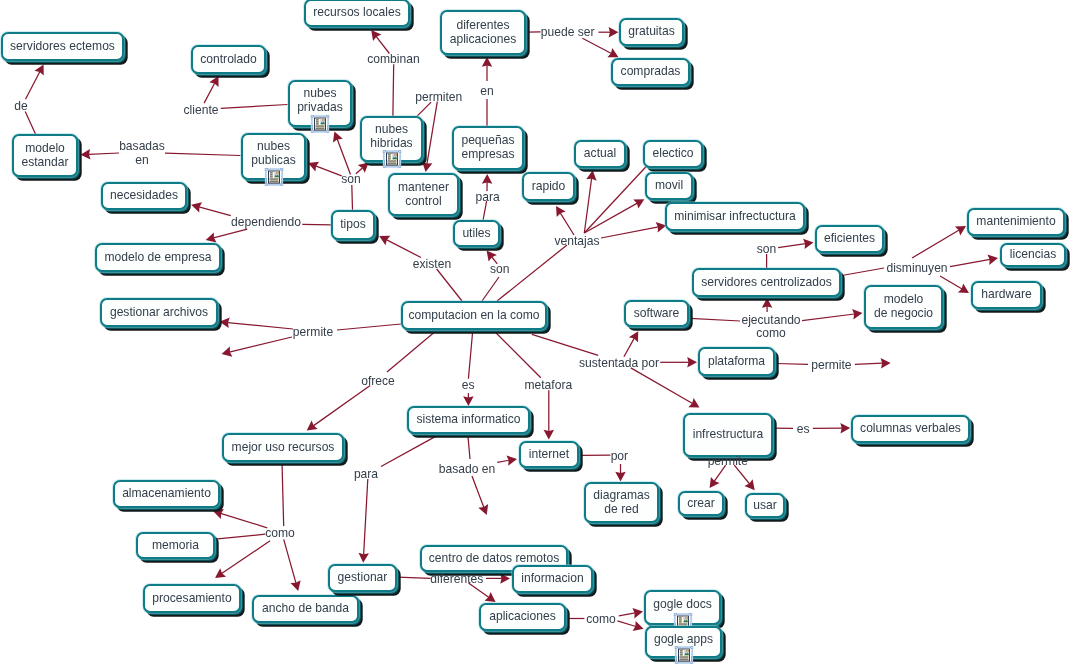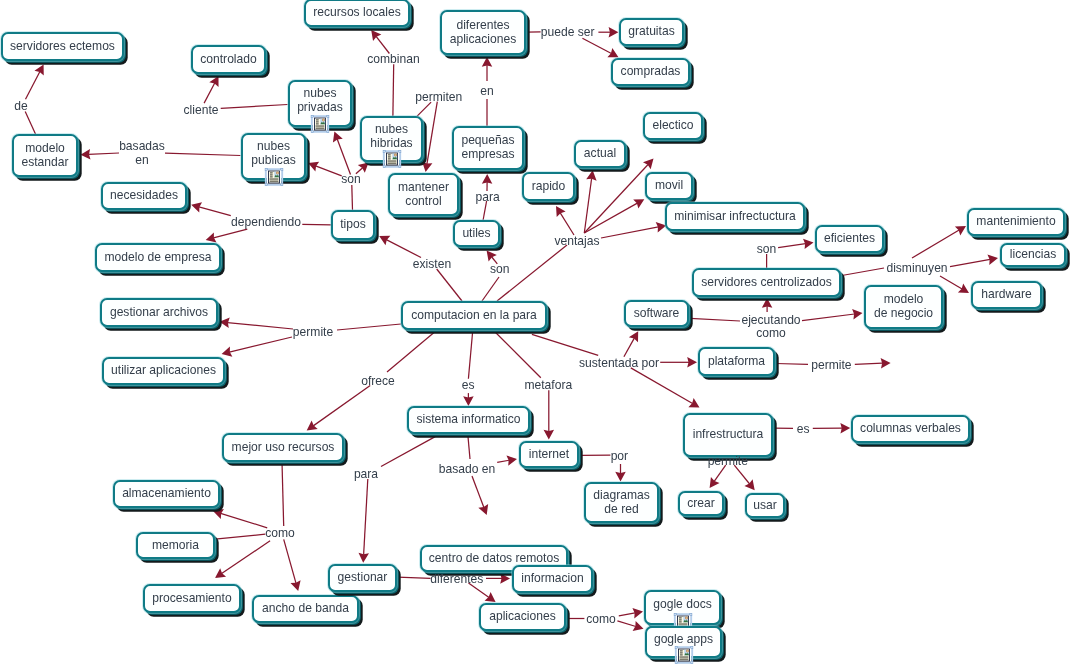--- a/index.html
+++ b/index.html
@@ -305,21 +305,21 @@
 <div class="node" style="left: 522px; top: 172px; width: 53px; height: 29px;">
       <div class="ntxt">
         <span class="nl">rapido</span>
       </div>
     </div>
 <div class="node" style="left: 574px; top: 140px; width: 52px; height: 28px;">
       <div class="ntxt">
         <span class="nl">actual</span>
       </div>
     </div>
-<div class="node" style="left: 643px; top: 112px; width: 60px; height: 28px;">
+<div class="node" style="left: 643px; top: 140px; width: 60px; height: 28px;">
       <div class="ntxt">
         <span class="nl">electico</span>
       </div>
     </div>
 <div class="node" style="left: 645px; top: 172px; width: 48px; height: 28px;">
       <div class="ntxt">
         <span class="nl">movil</span>
       </div>
     </div>
 <div class="node" style="left: 665px; top: 202px; width: 140px; height: 29px;">
@@ -361,28 +361,23 @@
 <div class="node" style="left: 624px; top: 300px; width: 65px; height: 27px;">
       <div class="ntxt">
         <span class="nl">software</span>
       </div>
     </div>
 <div class="node" style="left: 100px; top: 298px; width: 118px; height: 29px;">
       <div class="ntxt">
         <span class="nl">gestionar archivos</span>
       </div>
     </div>
-<div class="node" style="left: 102px; top: 357px; width: 123px; height: 28px;">
-      <div class="ntxt">
-        <span class="nl">utilizar aplicaciones</span>
-      </div>
-    </div>
 <div class="node" style="left: 401px; top: 301px; width: 146px; height: 29px;">
       <div class="ntxt">
-        <span class="nl">computacion en la para</span>
+        <span class="nl">computacion en la como</span>
       </div>
     </div>
 <div class="node" style="left: 698px; top: 347px; width: 77px; height: 29px;">
       <div class="ntxt">
         <span class="nl">plataforma</span>
       </div>
     </div>
 <div class="node" style="left: 683px; top: 413px; width: 90px; height: 44px;">
       <div class="ntxt">
         <span class="nl">infrestructura</span>

